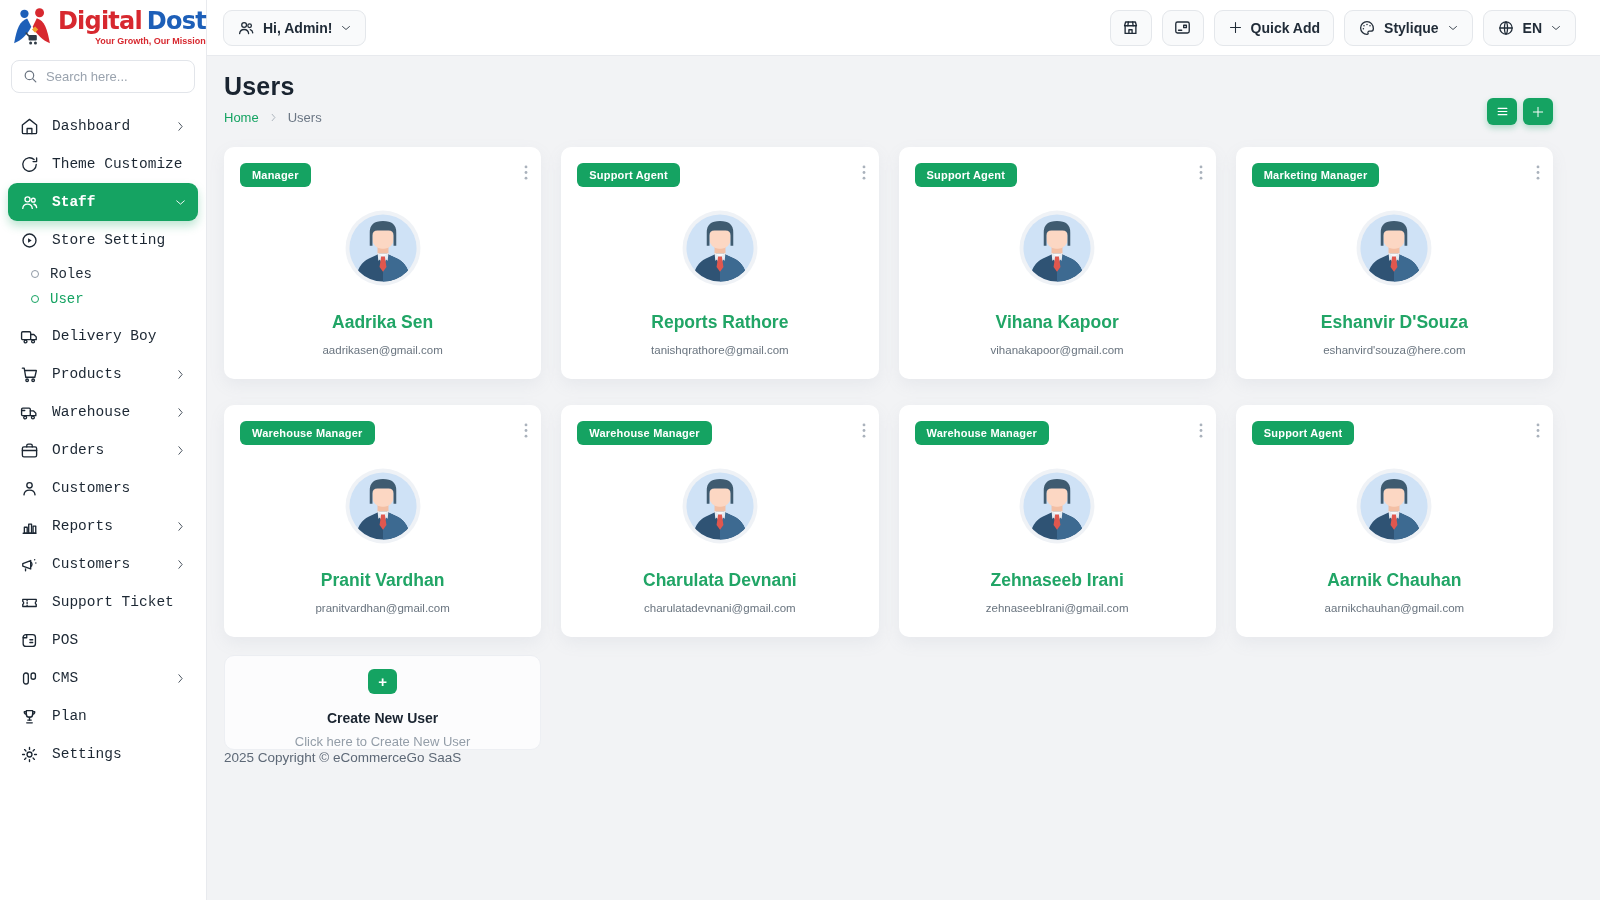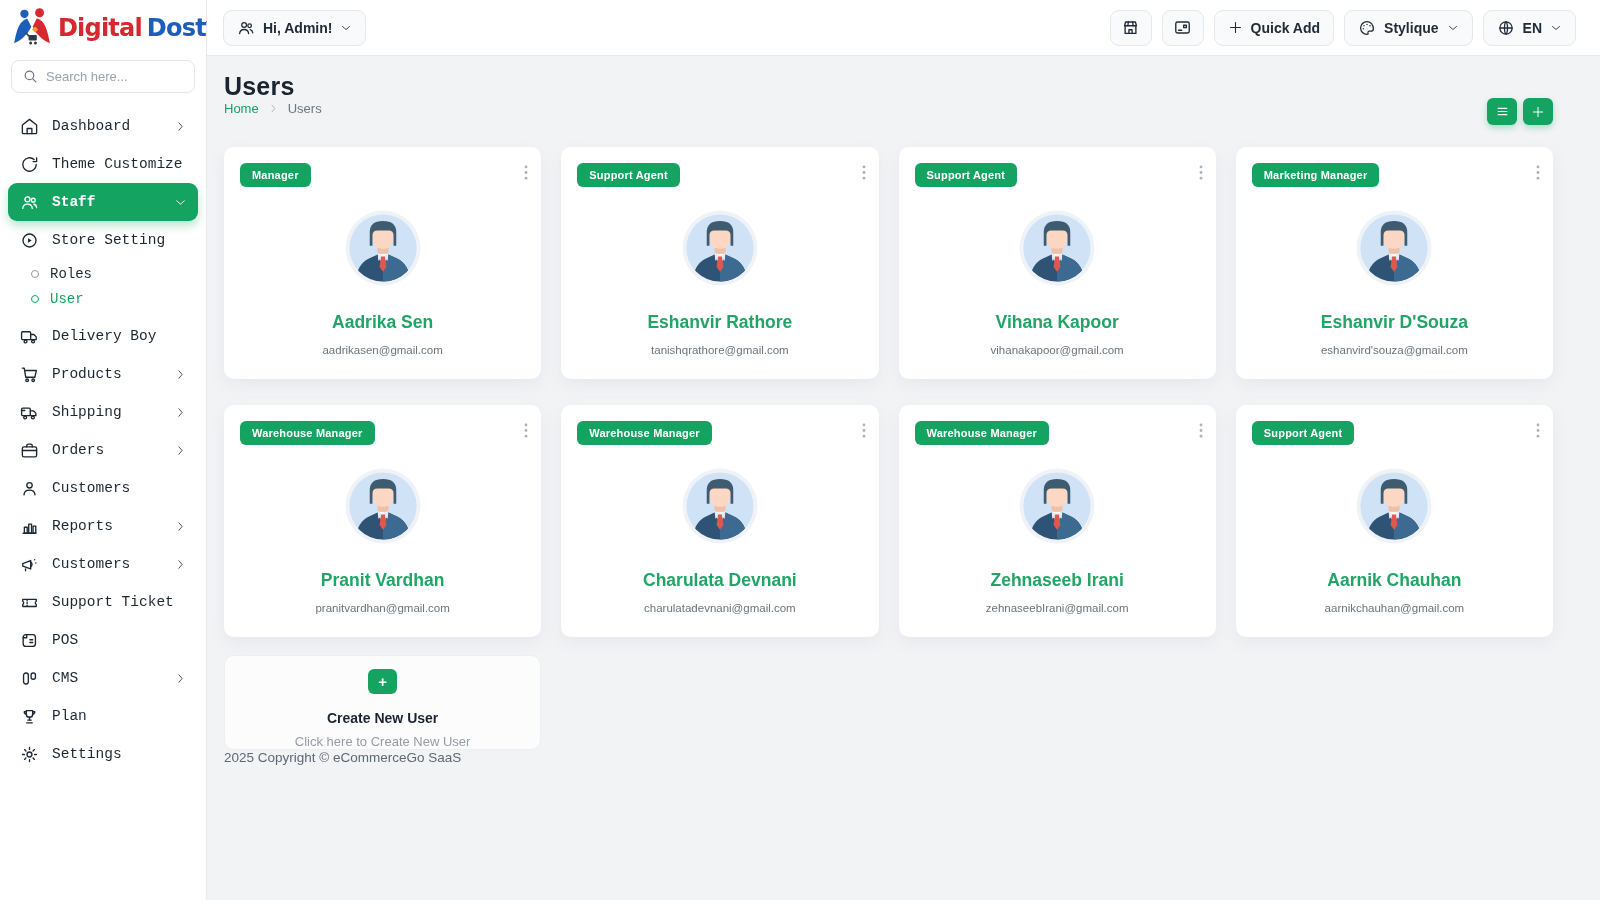--- a/index.html
+++ b/index.html
@@ -7,21 +7,21 @@
   body {
     font-family: "Liberation Sans", "DejaVu Sans", sans-serif;
     background:#f2f3f5; display:flex; color:#1c2733;
   }
   svg { display:block; }
   .stroke-ic { stroke:currentColor; fill:none; stroke-width:1.7; stroke-linecap:round; stroke-linejoin:round; }
 
   
   .sidebar { width:207px; min-width:207px; background:#fff; border-right:1px solid #e8eaee; height:900px; display:flex; flex-direction:column; }
   .brand { display:flex; align-items:center; gap:4px; padding:7px 8px 3px 10px; }
-  .brand-text { display:flex; flex-direction:row; align-items:flex-start; }
+  .brand-text { display:flex; flex-direction:column; align-items:flex-end; }
   .brand-name { font-size:24px; font-weight:800; letter-spacing:-0.8px; line-height:1; display:flex; gap:5px; font-family:"DejaVu Sans", sans-serif; }
   .brand-name .p1 { color:#d7282f; } .brand-name .p2 { color:#1d5fb8; }
   .brand-tagline { font-size:9px; font-weight:700; color:#d7282f; margin-top:3px; white-space:nowrap; }
   .search-box { margin:9px 11px 2px; height:33px; border:1px solid #e2e5ea; border-radius:8px; display:flex; align-items:center; gap:7px; padding:0 10px; background:#fff; color:#6a7480; }
   .search-box input { border:0; outline:0; width:100%; font-size:13px; font-family:inherit; color:#a21caf; background:transparent; }
   .search-box input::placeholder { color:#9aa3ae; }
   .menu { padding:12px 8px 8px; overflow:hidden;font-family:Liberation Mono, monospace; }
   .mi { height:38px; display:flex; align-items:center; gap:13px; padding:0 11px; font-size:14.5px; border-radius:9px; cursor:pointer; color:#1c2733; }
   .mi .ic { width:20px; display:flex; justify-content:center; }
   .mi .lbl { flex:1; white-space:nowrap; }
@@ -37,21 +37,21 @@
   
   .main { flex:1; display:flex; flex-direction:column; height:785px; }
   .topbar { height:56px; background:#fff; border-bottom:1px solid #e8eaee; display:flex; align-items:center; padding:0 24px 0 16px; gap:10px; flex:0 0 auto; }
   .btn { display:flex; align-items:center; gap:8px; border:1px solid #e4e7eb; background:#f9fafb; border-radius:9px; height:36px; padding:0 13px; font-size:14px; font-weight:600; color:#212c38; cursor:pointer; font-family:inherit; }
   .btn.icon-only { width:42px; justify-content:center; padding:0; }
   .topbar .spacer { flex:1; }
 
   .content { flex:1; display:flex; flex-direction:column; padding:16px 47px 0 17px; overflow:hidden; }
   .page-head { display:flex; align-items:flex-start; }
   .page-title { font-size:25px; font-weight:700; color:#1a2430; letter-spacing:.2px; }
-  .breadcrumb { display:flex; align-items:center; gap:9px; font-size:13px; }
+  .breadcrumb { display:flex; align-items:center; gap:9px; margin-top:9px; font-size:13px; }
   .breadcrumb .home { color:#15a362; cursor:pointer; }
   .breadcrumb .sep { color:#9aa3ae; }
   .breadcrumb .cur { color:#6b7684; }
   .head-actions { margin-left:auto; margin-top:26px; display:flex; gap:6px; }
   .gbtn { width:30px; height:27px; background:#15a362; border:none; border-radius:6px; color:#fff; display:flex; align-items:center; justify-content:center; cursor:pointer; box-shadow:0 3px 6px rgba(21,163,98,.3); }
 
   .grid { display:grid; grid-template-columns:repeat(4,1fr); gap:20px; margin-top:16px; }
   .card { background:#fff; border-radius:10px; height:232px; position:relative; box-shadow:0 6px 16px rgba(140,152,164,.10);margin-top:6px; }
   .badge { position:absolute; top:16px; left:16px; background:#15a362; color:#fff; font-size:11px; font-weight:600; padding:6px 12px; border-radius:6px; letter-spacing:.2px; }
   .kebab { position:absolute; top:13px; right:8px; background:none; border:none; padding:5px; cursor:pointer; }
@@ -214,21 +214,21 @@
     <div class="mi">
       <span class="ic">
           <svg width="19" height="19" viewBox="0 0 24 24" class="stroke-ic">
             <rect x="2" y="6.5" width="11" height="9.5" rx="1.5"></rect>
             <path d="M13 10h4.2l2.8 2.8V16h-7"></path>
             <circle cx="6.5" cy="18.3" r="1.8"></circle>
             <circle cx="16.3" cy="18.3" r="1.8"></circle>
             <path d="M2 9.5h4"></path>
           </svg>
         </span>
-      <span class="lbl">Shipping</span>
+      <span class="lbl">Warehouse</span>
       <span class="chev">
           <svg width="13" height="13" viewBox="0 0 24 24" class="stroke-ic" stroke-width="2">
             <path d="M9 5l6 7-6 7"></path>
           </svg>
         </span>
     </div>
     <div class="mi">
       <span class="ic">
           <svg width="19" height="19" viewBox="0 0 24 24" class="stroke-ic">
             <rect x="3" y="7.5" width="18" height="12.5" rx="2"></rect>
@@ -478,21 +478,21 @@
               <circle cx="2" cy="2" r="1.5" fill="#aab2bc"></circle>
               <circle cx="2" cy="8" r="1.5" fill="#aab2bc"></circle>
               <circle cx="2" cy="14" r="1.5" fill="#aab2bc"></circle>
             </svg>
           </button>
         <div class="avatar">
             <svg viewBox="0 0 100 100">
               <use href="#av-man"></use>
             </svg>
           </div>
-        <a class="uname">Eshanvir Rathore</a>
+        <a class="uname">Reports Rathore</a>
         <div class="uemail">tanishqrathore@gmail.com</div>
       </div>
       <div class="card">
         <span class="badge">Support Agent</span>
         <button class="kebab">
             <svg width="4" height="15" viewBox="0 0 4 16">
               <circle cx="2" cy="2" r="1.5" fill="#aab2bc"></circle>
               <circle cx="2" cy="8" r="1.5" fill="#aab2bc"></circle>
               <circle cx="2" cy="14" r="1.5" fill="#aab2bc"></circle>
             </svg>
@@ -513,21 +513,21 @@
               <circle cx="2" cy="8" r="1.5" fill="#aab2bc"></circle>
               <circle cx="2" cy="14" r="1.5" fill="#aab2bc"></circle>
             </svg>
           </button>
         <div class="avatar">
             <svg viewBox="0 0 100 100">
               <use href="#av-man"></use>
             </svg>
           </div>
         <a class="uname">Eshanvir D'Souza</a>
-        <div class="uemail">eshanvird'souza@gmail.com</div>
+        <div class="uemail">eshanvird'souza@here.com</div>
       </div>
       <div class="card">
         <span class="badge">Warehouse Manager</span>
         <button class="kebab">
             <svg width="4" height="15" viewBox="0 0 4 16">
               <circle cx="2" cy="2" r="1.5" fill="#aab2bc"></circle>
               <circle cx="2" cy="8" r="1.5" fill="#aab2bc"></circle>
               <circle cx="2" cy="14" r="1.5" fill="#aab2bc"></circle>
             </svg>
           </button>

